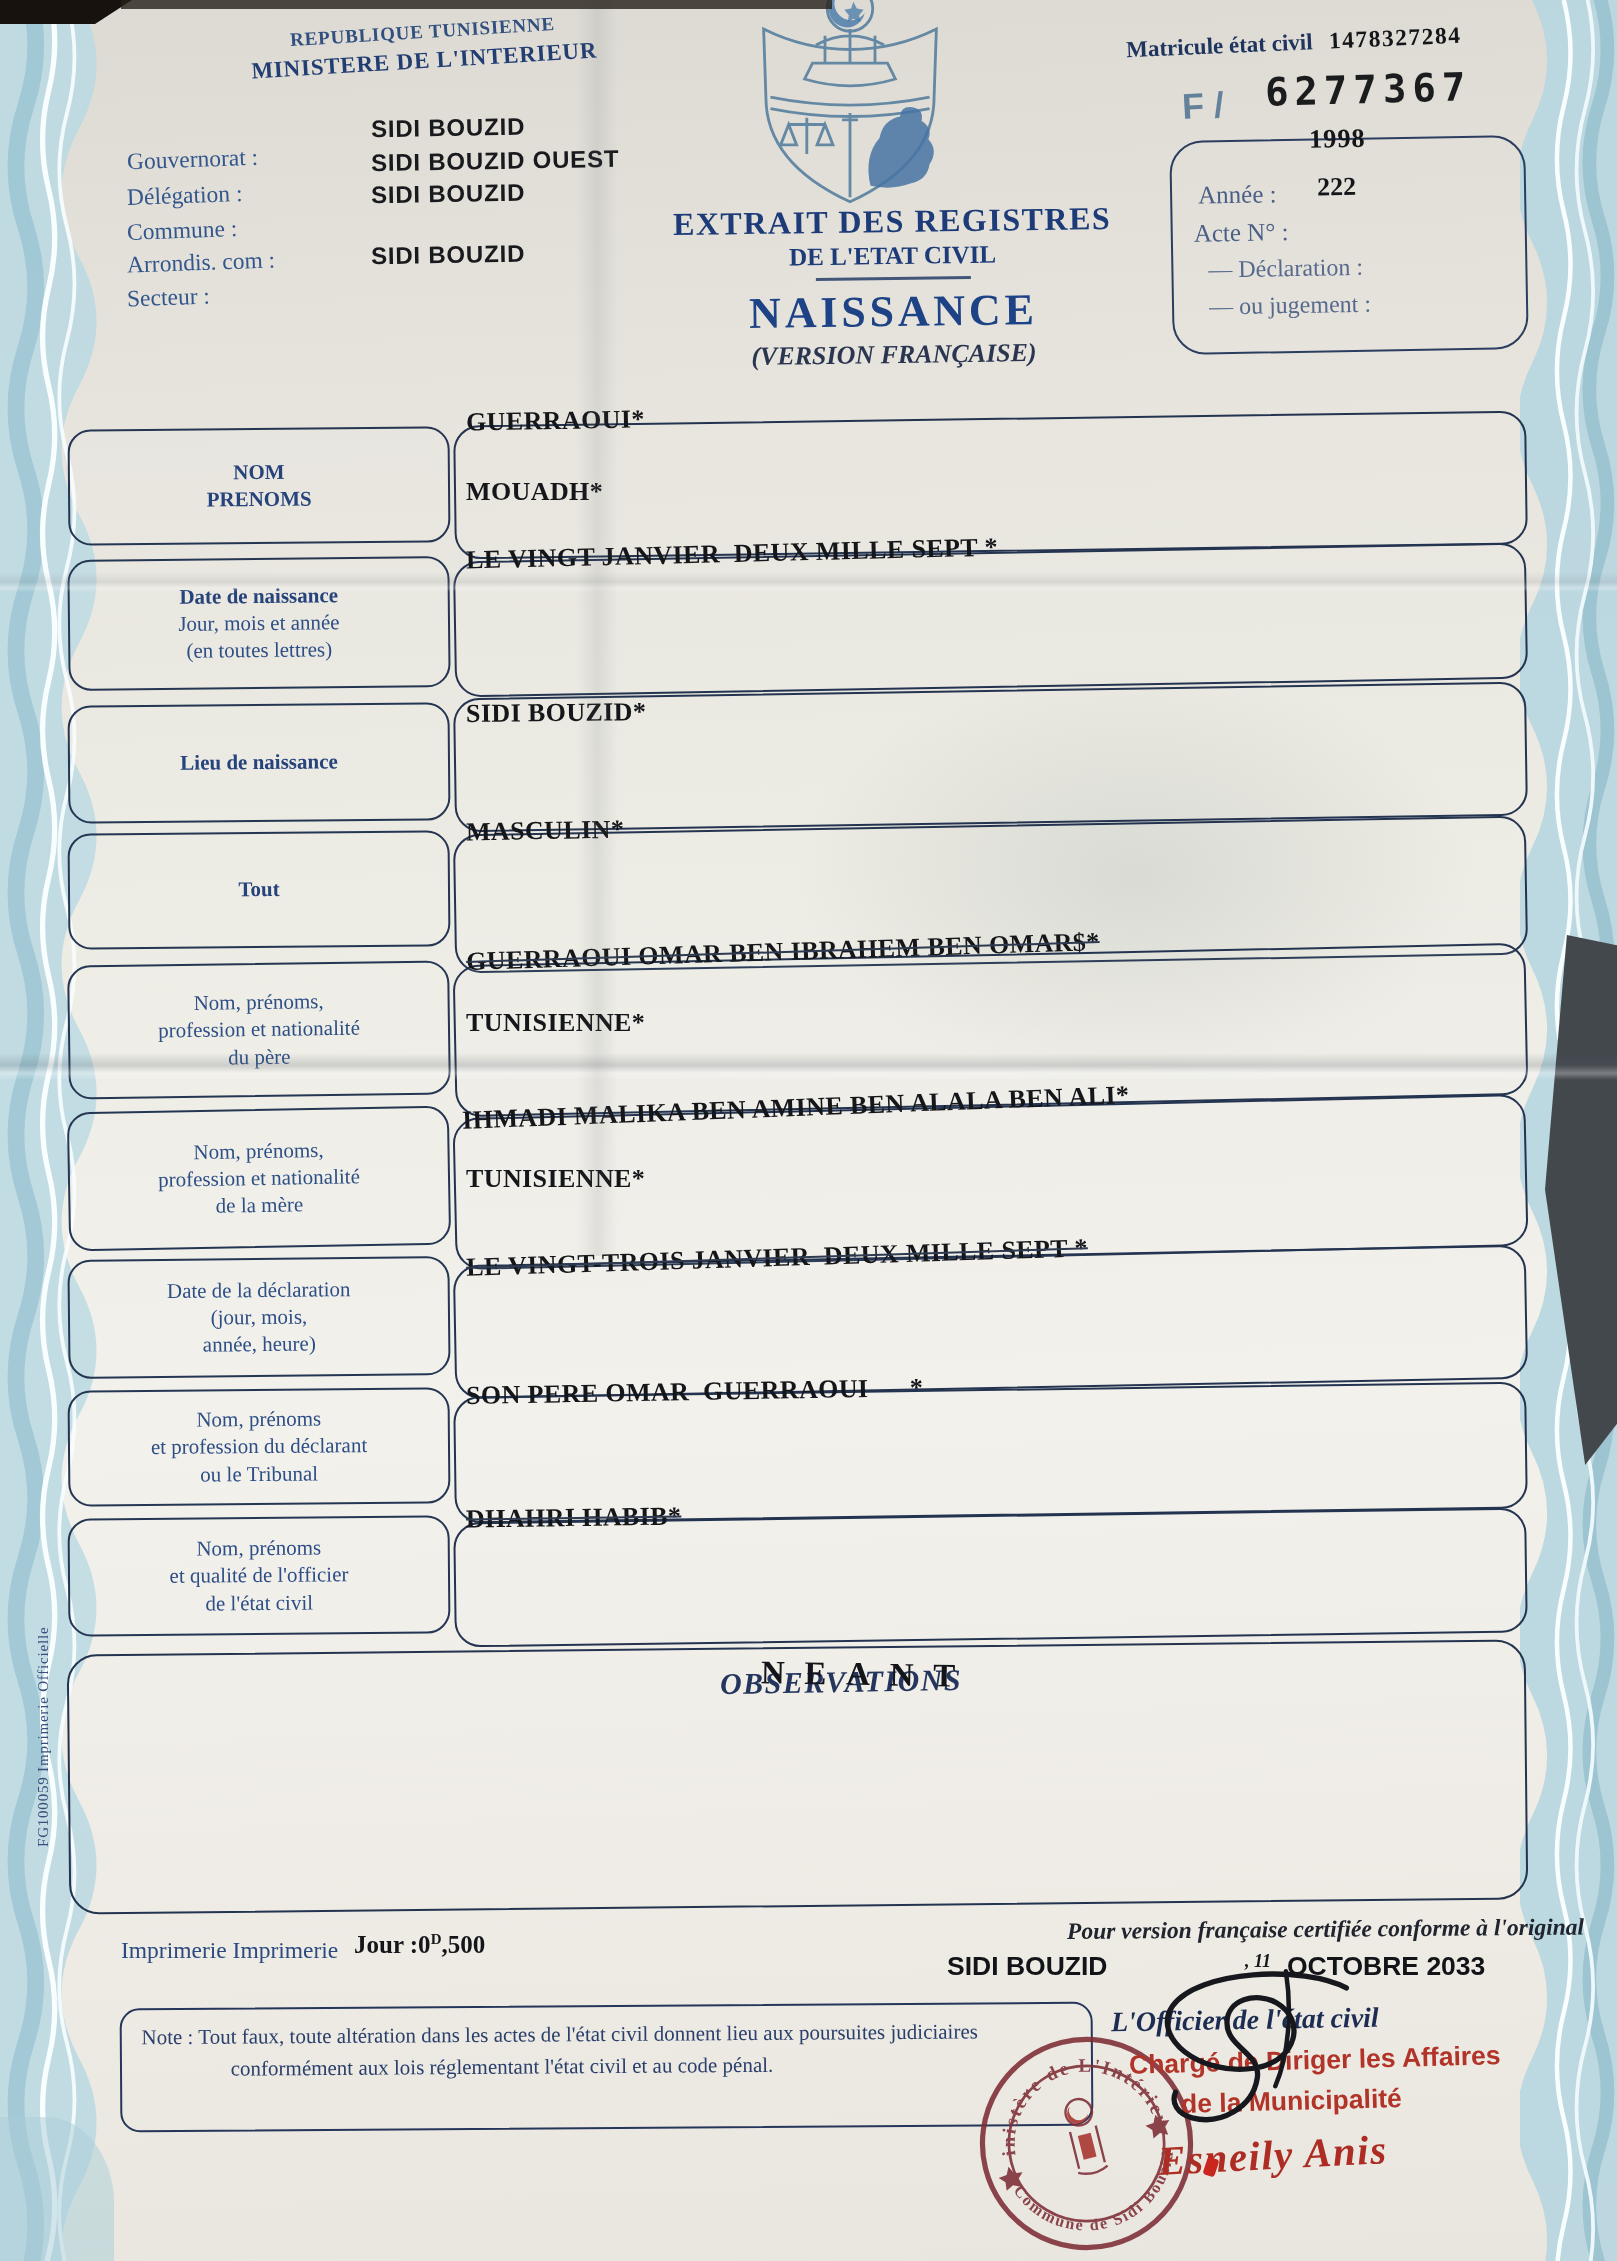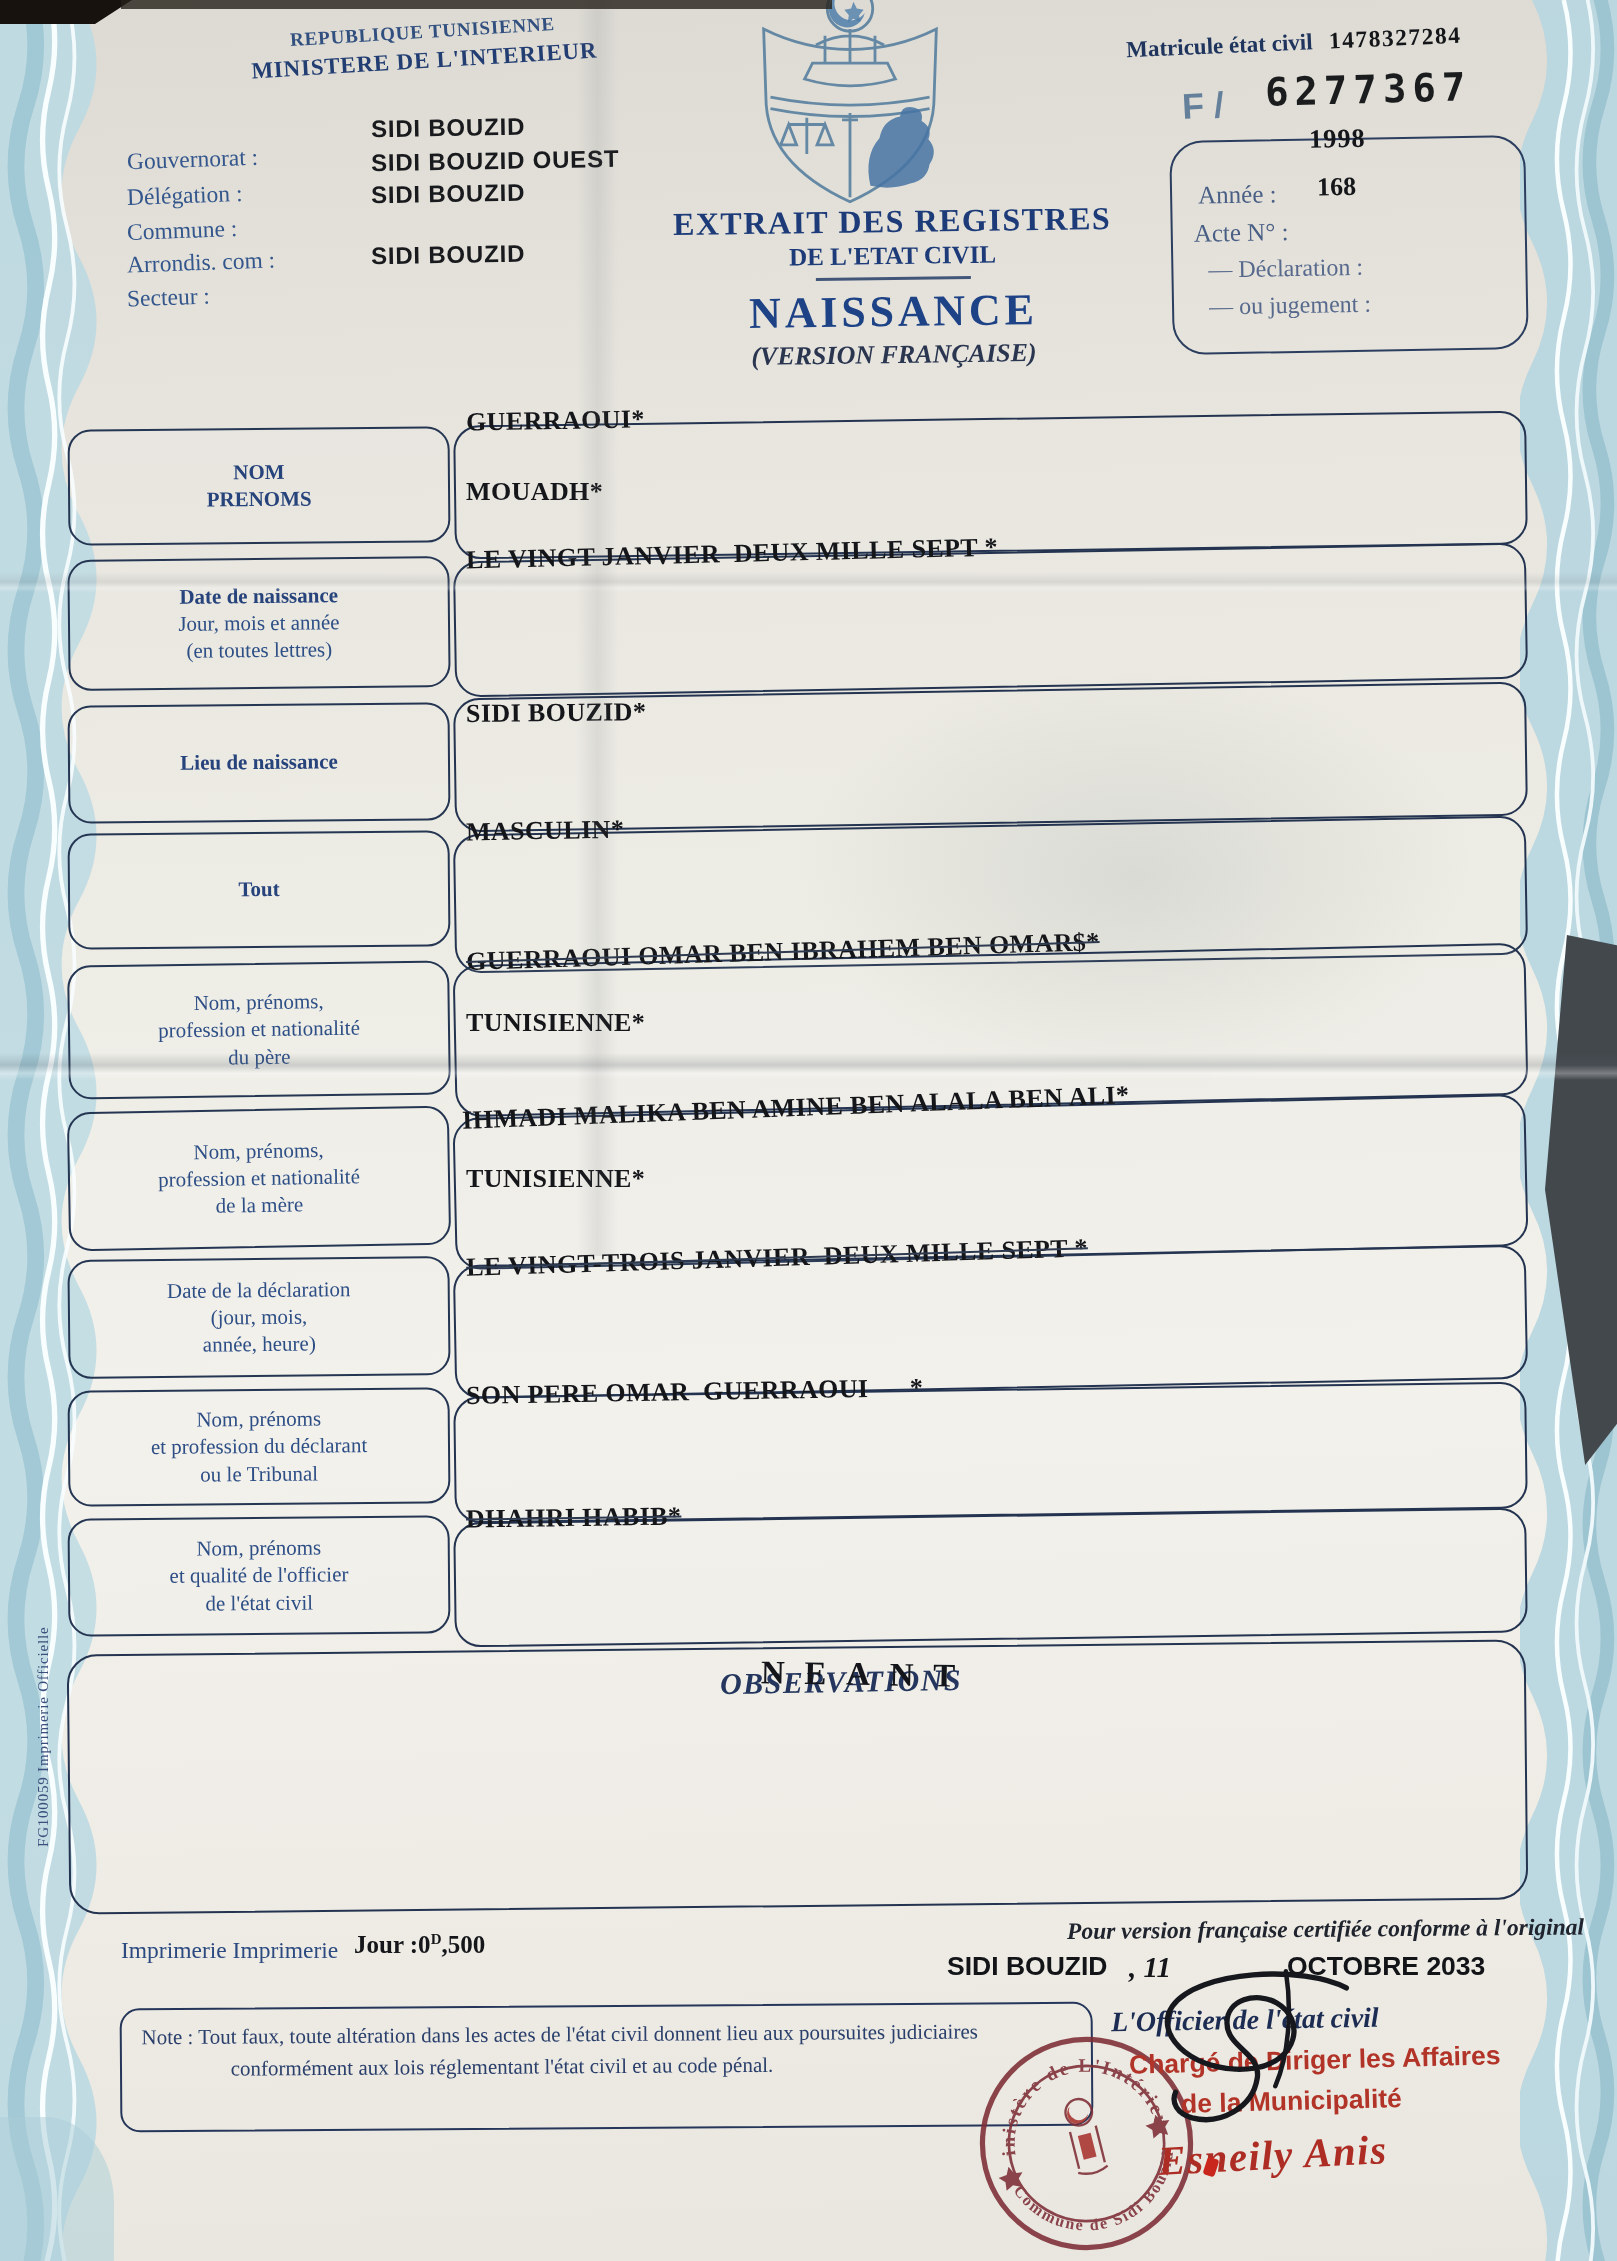--- a/index.html
+++ b/index.html
@@ -94,21 +94,21 @@
   <div class="abs" style="left:1126px;top:29px;transform:rotate(-2.5deg);z-index:4;white-space:nowrap;">
     <span style="font-size:23px;font-weight:700;color:#20355e;">Matricule état civil</span>
     <span style="font-size:23.5px;font-weight:700;color:#15161a;letter-spacing:1.5px;margin-left:13.6px;">1478327284</span>
   </div>
   <div class="abs sans" style="left:1182px;top:85px;font-size:36px;font-weight:600;color:#64809b;transform:rotate(-3deg);z-index:4;">F /</div>
   <div class="abs mono" style="left:1265px;top:67px;font-size:39px;font-weight:700;color:#1b1c1e;letter-spacing:6px;transform:rotate(-1.5deg);z-index:4;">6277367</div>
 
   <div class="abs" style="left:1171px;top:138px;width:352px;height:210px;border:2.3px solid #2c3e5f;border-radius:33px;transform:rotate(-1deg);z-index:4;">
     <div class="abs" style="left:138px;top:-16.6px;font-size:26.5px;font-weight:700;color:#15161a;letter-spacing:0.8px;">1998</div>
     <div class="abs" style="left:26px;top:39px;font-size:25px;color:#4a5f85;">Année :</div>
-    <div class="abs" style="left:145px;top:32px;font-size:26px;font-weight:700;color:#15161a;">168</div>
+    <div class="abs" style="left:145px;top:32px;font-size:26px;font-weight:700;color:#15161a;">222</div>
     <div class="abs" style="left:21px;top:77px;font-size:25px;color:#4a5f85;">Acte N° :</div>
     <div class="abs" style="left:35px;top:114px;font-size:24px;color:#57698c;">— Déclaration :</div>
     <div class="abs" style="left:35px;top:151px;font-size:24px;color:#57698c;">— ou jugement :</div>
   </div>
 
   <div class="abs" style="left:598px;top:203px;width:590px;text-align:center;transform:rotate(-0.8deg);z-index:4;">
     <div style="font-size:32px;font-weight:700;color:#1c3b78;letter-spacing:1.5px;">EXTRAIT DES REGISTRES</div>
     <div style="font-size:25px;font-weight:700;color:#1c3b78;margin-top:1.5px;">DE L'ETAT CIVIL</div>
     <div style="width:155px;height:3px;background:#42567a;margin:7.6px auto 6px;"></div>
     <div style="font-size:44px;font-weight:700;color:#1d4286;letter-spacing:3.8px;">NAISSANCE</div>
@@ -182,21 +182,21 @@
   <div class="abs" style="left:68px;top:1647px;width:1455px;height:256px;border:2.3px solid #243450;border-radius:30px;transform:rotate(-0.6deg);z-index:2;"></div>
   <div class="abs" style="left:720px;top:1665px;font-size:30px;font-style:italic;font-weight:700;color:#24365e;letter-spacing:1.5px;z-index:4;transform:rotate(-1deg);">OBSERVATIONS</div>
   <div class="abs" style="left:761px;top:1656px;font-size:33px;font-weight:700;color:#14151a;letter-spacing:19.7px;z-index:4;transform:rotate(1deg);">NEANT</div>
 
   <div class="abs" style="left:121px;top:1937px;font-size:23.5px;color:#2c4a80;z-index:4;">Imprimerie Imprimerie</div>
   <div class="abs" style="left:354px;top:1931px;font-size:25px;font-weight:700;color:#15161a;z-index:4;">
     <span>Jour :0</span><sup>D</sup><span>,500</span>
   </div>
   <div class="abs" style="left:1007px;top:1916px;width:577px;text-align:right;font-size:23.5px;font-style:italic;font-weight:600;color:#20242e;z-index:4;transform:rotate(-0.5deg);">Pour version française certifiée conforme à l'original</div>
   <div class="abs sans" style="left:947px;top:1951px;font-size:26.5px;font-weight:700;color:#121418;z-index:4;">SIDI BOUZID</div>
-  <div class="abs" style="left:1129px;top:1951px;font-size:29px;font-style:italic;font-weight:600;color:#15161a;z-index:4;">, 11</div>
+  <div class="abs" style="left:1245px;top:1951px;font-size:18px;font-style:italic;font-weight:600;color:#15161a;z-index:4;">, 11</div>
   <div class="abs sans" style="left:1287px;top:1951px;font-size:26.5px;font-weight:700;color:#121418;z-index:4;">OCTOBRE 2033</div>
 
   <div class="abs" style="left:120px;top:2005px;width:969px;height:120px;border:2.3px solid #25365a;border-radius:19.7px;z-index:4;transform:rotate(-0.4deg);">
     <div style="margin:12px 19.7px;font-size:21px;line-height:1.5;color:#2a3f6b;padding-left:89px;text-indent:-89px;">Note : Tout faux, toute altération dans les actes de l'état civil donnent lieu aux poursuites judiciaires conformément aux lois réglementant l'état civil et au code pénal.</div>
   </div>
 
   <div class="abs" style="left:1111px;top:2004px;font-size:28px;font-weight:700;font-style:italic;color:#1c2c52;z-index:6;transform:rotate(-1deg);">L'Officier de l'état civil</div>
   <div class="abs sans" style="left:1129px;top:2045px;font-size:26.5px;font-weight:700;color:#b23327;z-index:6;transform:rotate(-1.5deg);">Chargé de Diriger les Affaires</div>
   <div class="abs sans" style="left:1181px;top:2086px;font-size:26.5px;font-weight:700;color:#b23327;z-index:6;transform:rotate(-1.5deg);">de la Municipalité</div>
 

